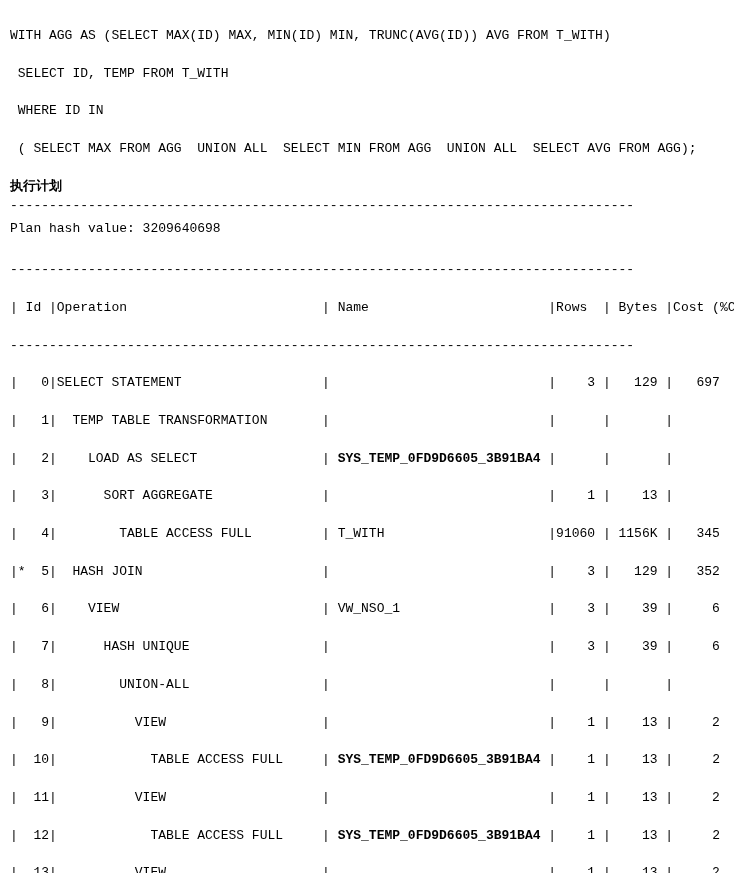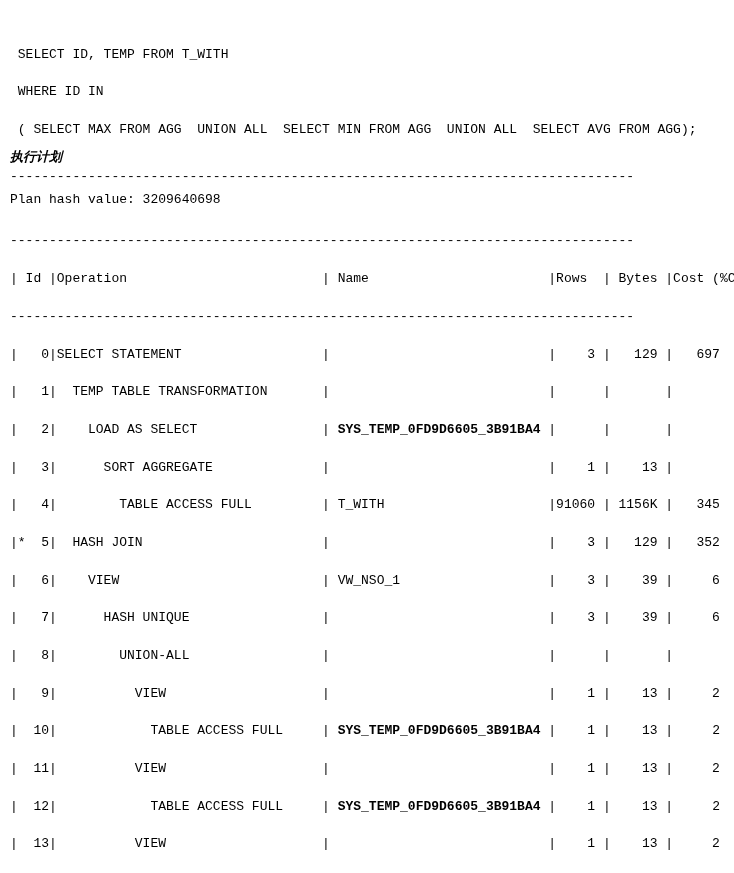--- a/index.html
+++ b/index.html
@@ -12,33 +12,33 @@
       width: 734px;
       min-height: 873px;
     }
     .sql-block {
       white-space: pre;
       line-height: 1.45;
       margin-bottom: 4px;
     }
     .section-title {
       font-weight: bold;
-      margin-top: 8px;
+      margin-top: 18px;
       margin-bottom: 2px;
-      font-style: italic;
     }
     .plan-table {
       white-space: pre;
       line-height: 1.45;
     }
   </style>
 </head>
 <body>
 
 <div class="sql-block">
+<span>WITH AGG AS (SELECT MAX(ID) MAX, MIN(ID) MIN, TRUNC(AVG(ID)) AVG FROM T_WITH)</span>
 <br><span> SELECT ID, TEMP FROM T_WITH</span>
 <br><span> WHERE ID IN</span>
 <br><span> ( SELECT MAX FROM AGG  UNION ALL  SELECT MIN FROM AGG  UNION ALL  SELECT AVG FROM AGG);</span>
 </div>
 
 <div class="section-title">执行计划</div>
 
 <div class="sql-block">--------------------------------------------------------------------------------</div>
 
 <div class="sql-block">Plan hash value: 3209640698</div>

